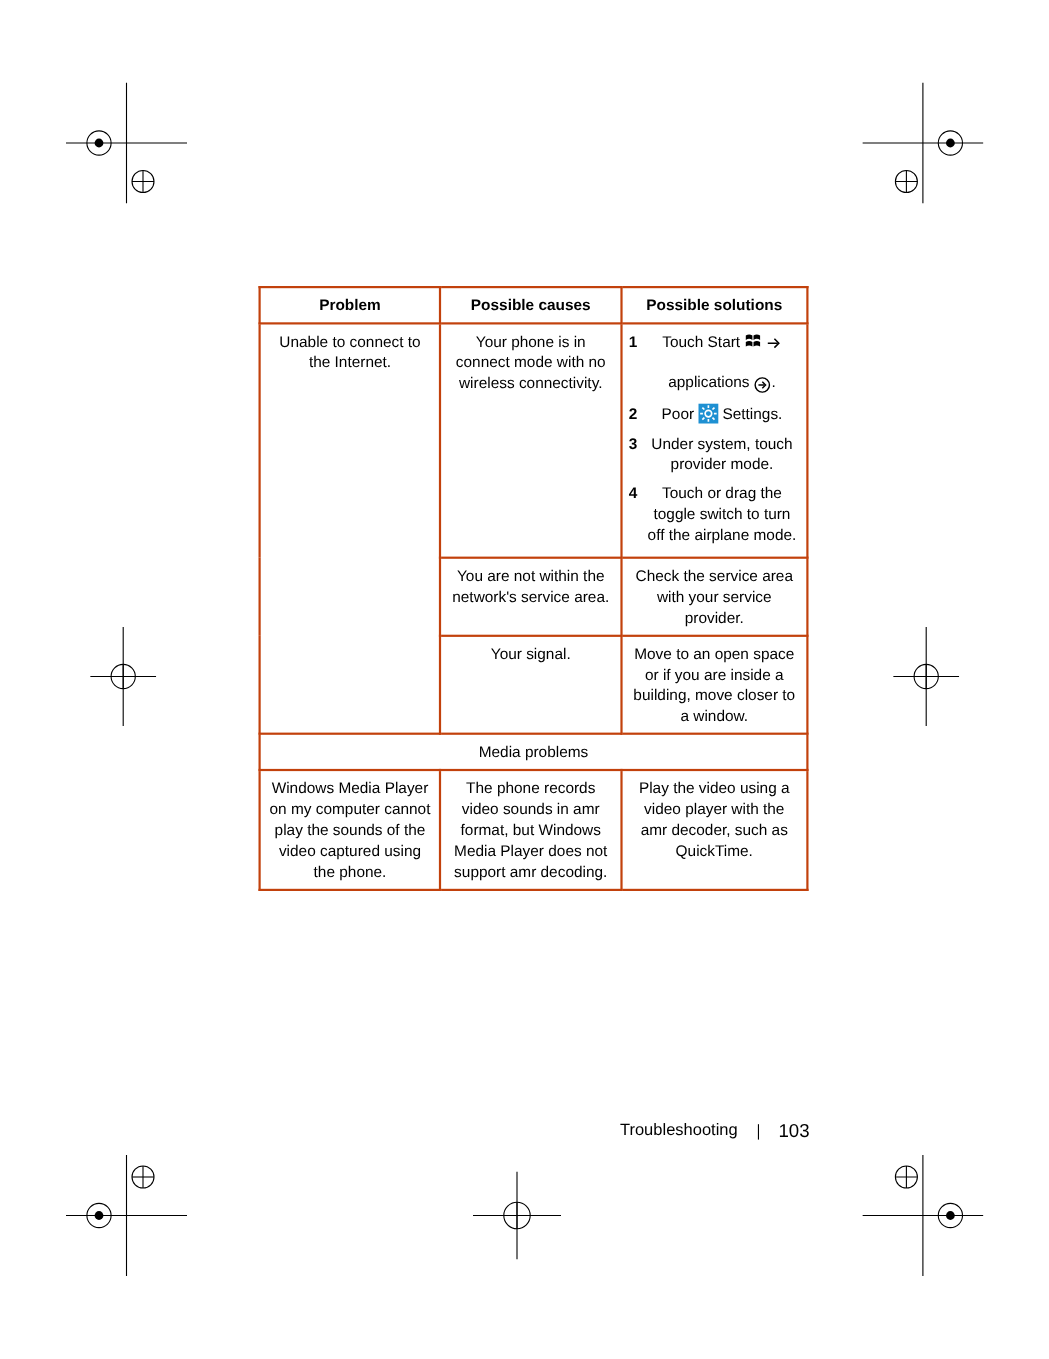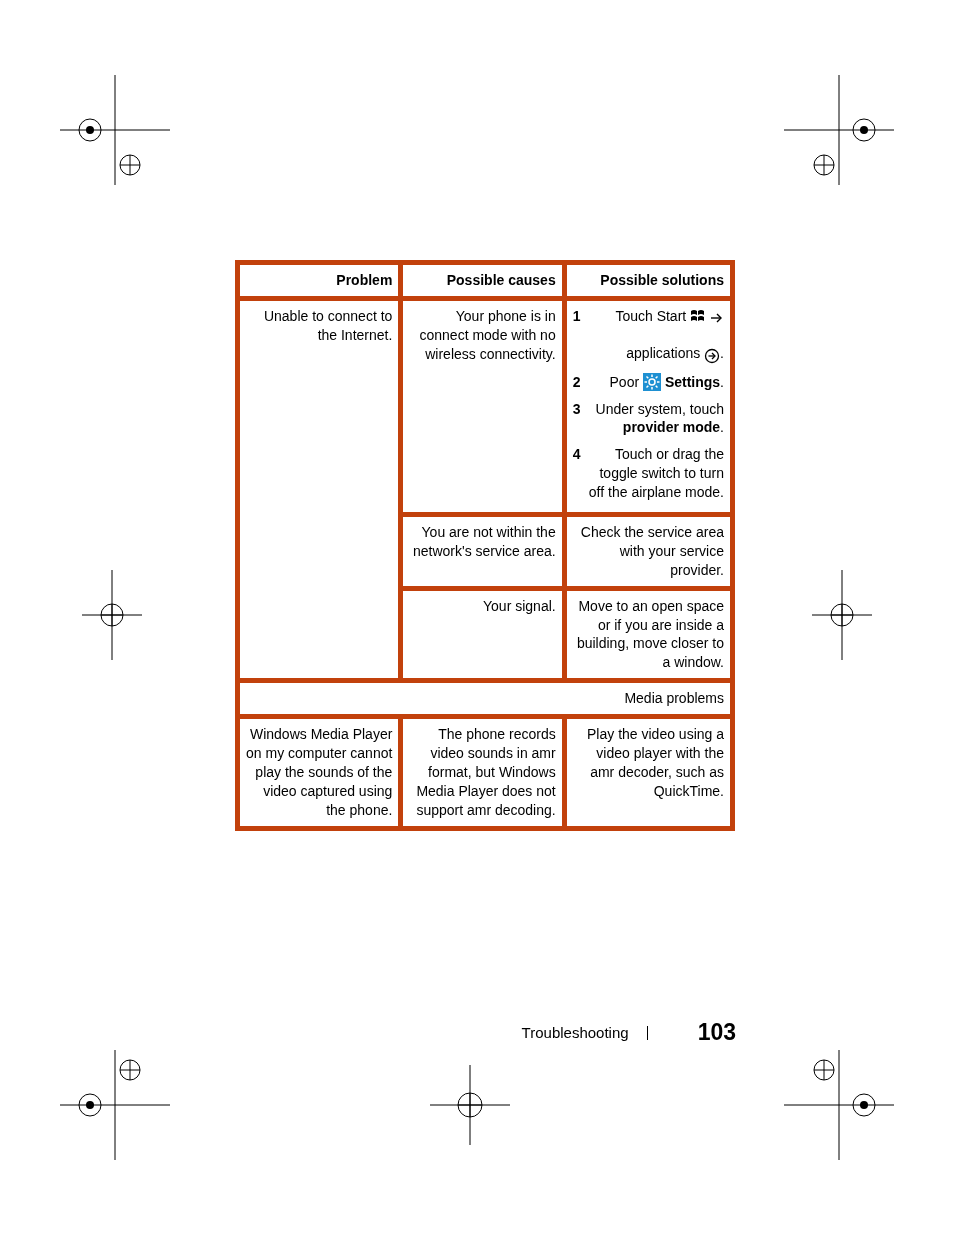--- a/index.html
+++ b/index.html
@@ -42,24 +42,24 @@
     width: 500px;
   }
   table.trouble {
     border-collapse: collapse;
     width: 100%;
     font-size: 14px;
     line-height: 1.35;
   }
   table.trouble th,
   table.trouble td {
-    border: 5px solid #c2410c;
+    border: 2px solid #c2410c;
     padding: 6px 6px;
     vertical-align: top;
-    text-align: right;
+    text-align: center;
     font-weight: 400;
   }
   table.trouble th {
     font-weight: 700;
   }
   .section-row td {
     font-weight: 700;
   }
   ol.steps {
     margin: 0;
@@ -74,21 +74,21 @@
     margin-bottom: 8px;
   }
   ol.steps > li::before {
     content: counter(step);
     position: absolute;
     left: 0;
     top: 0;
     font-weight: 700;
   }
   ol.steps > li:last-child { margin-bottom: 4px; }
-  .b { font-weight: 700; }
+  .b { font-weight: 400; }
   .indent {
     display: block;
     margin-left: 0px;
     margin-top: 16px;
   }
 
   
   .ico {
     display: inline-block;
     vertical-align: -2px;
@@ -104,30 +104,30 @@
   }
   .ico-settings svg { width: 18px; height: 18px; display:block; }
 
   
   .footer {
     position: absolute;
     right: 218px;
     top: 1019px;
     font-size: 15px;
     display: flex;
-    align-items: center;
+    align-items: flex-start;
     gap: 18px;
   }
   .footer .sep {
     width: 1px;
     height: 14px;
     background: #000;
     align-self: center;
   }
-  .footer .pnum { font-weight: 700; font-size: 23px; margin-left: 32px; }
+  .footer .pnum { font-weight: 400; font-size: 17px; }
 </style>
 </head>
 <body>
 
 <div class="page">
 
   <div class="marks marks-tl">
       <svg viewBox="0 0 110 110">
         <line x1="55" y1="0" x2="55" y2="110" stroke="#000" stroke-width="1"></line>
         <line x1="0" y1="55" x2="110" y2="55" stroke="#000" stroke-width="1"></line>

